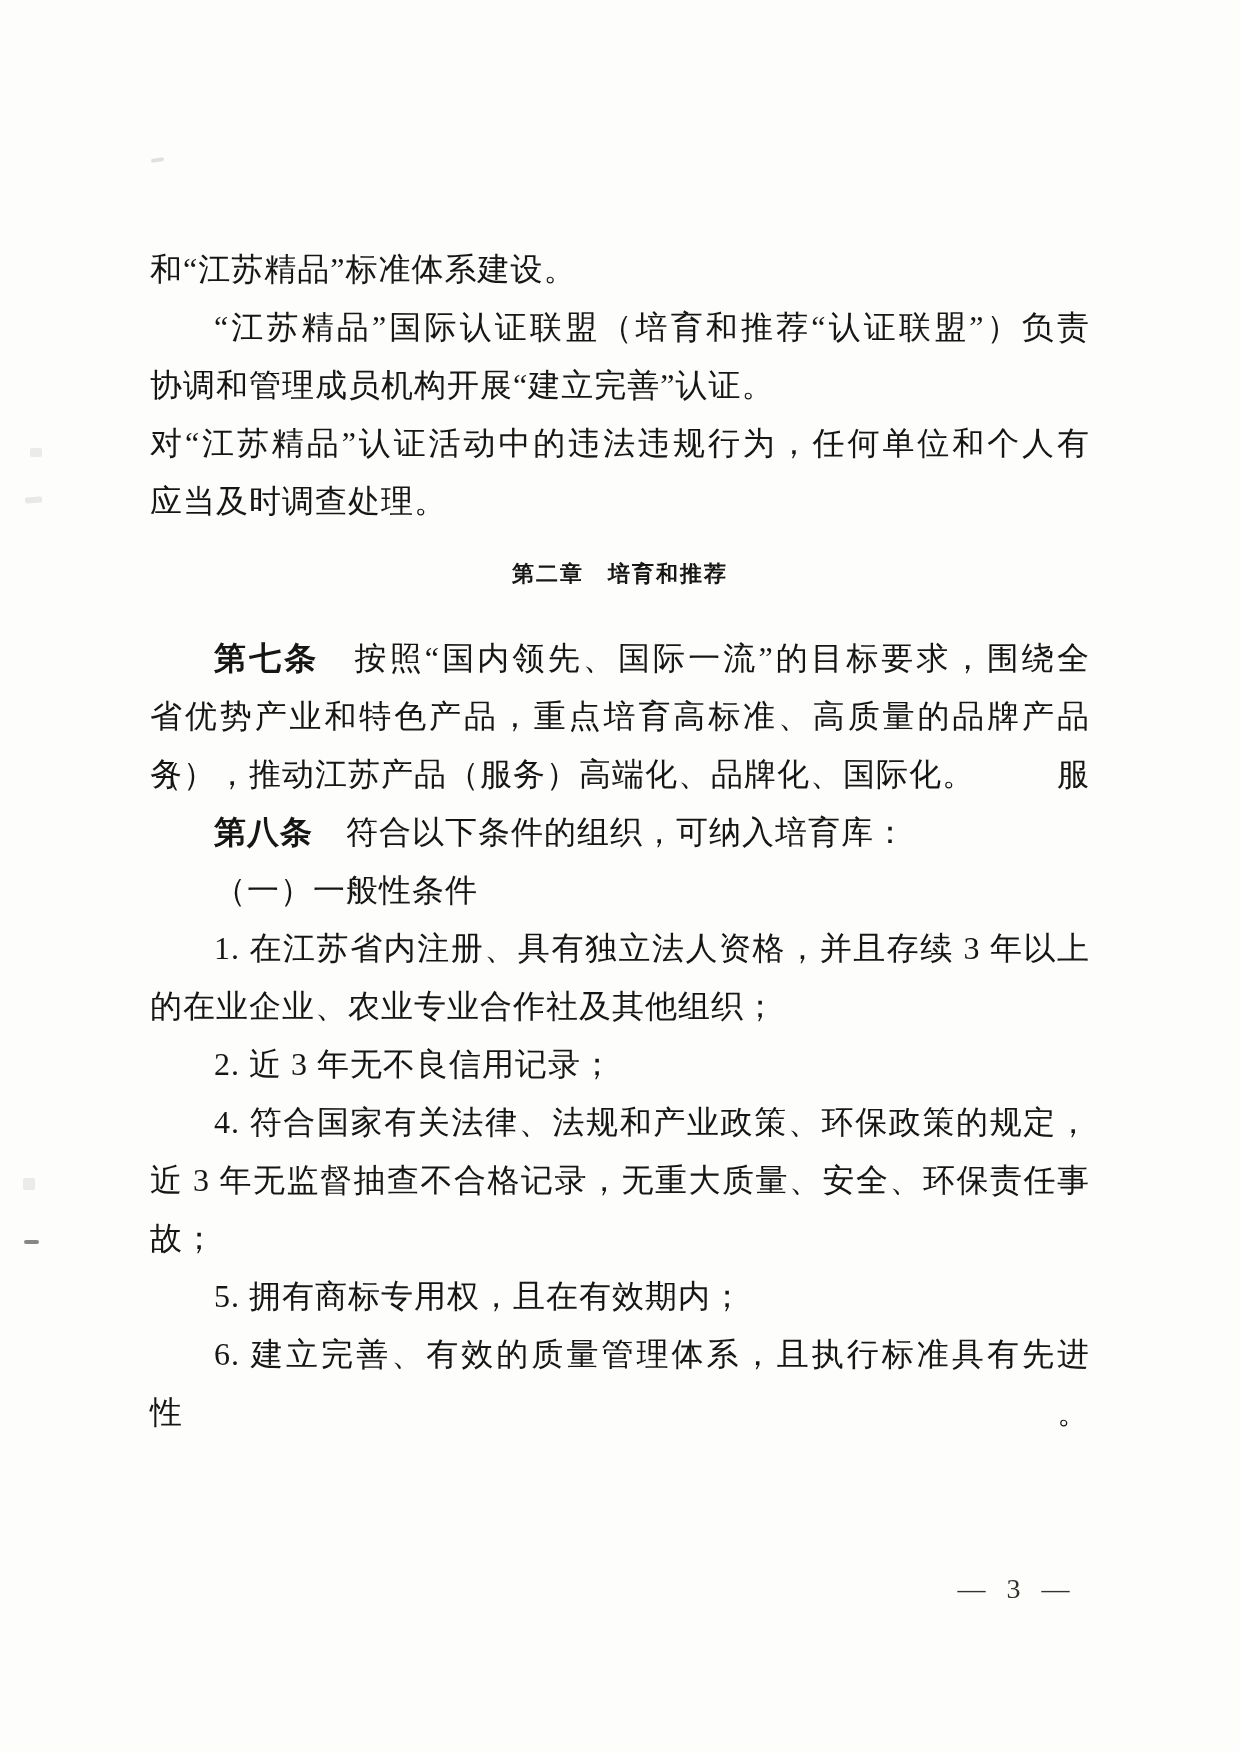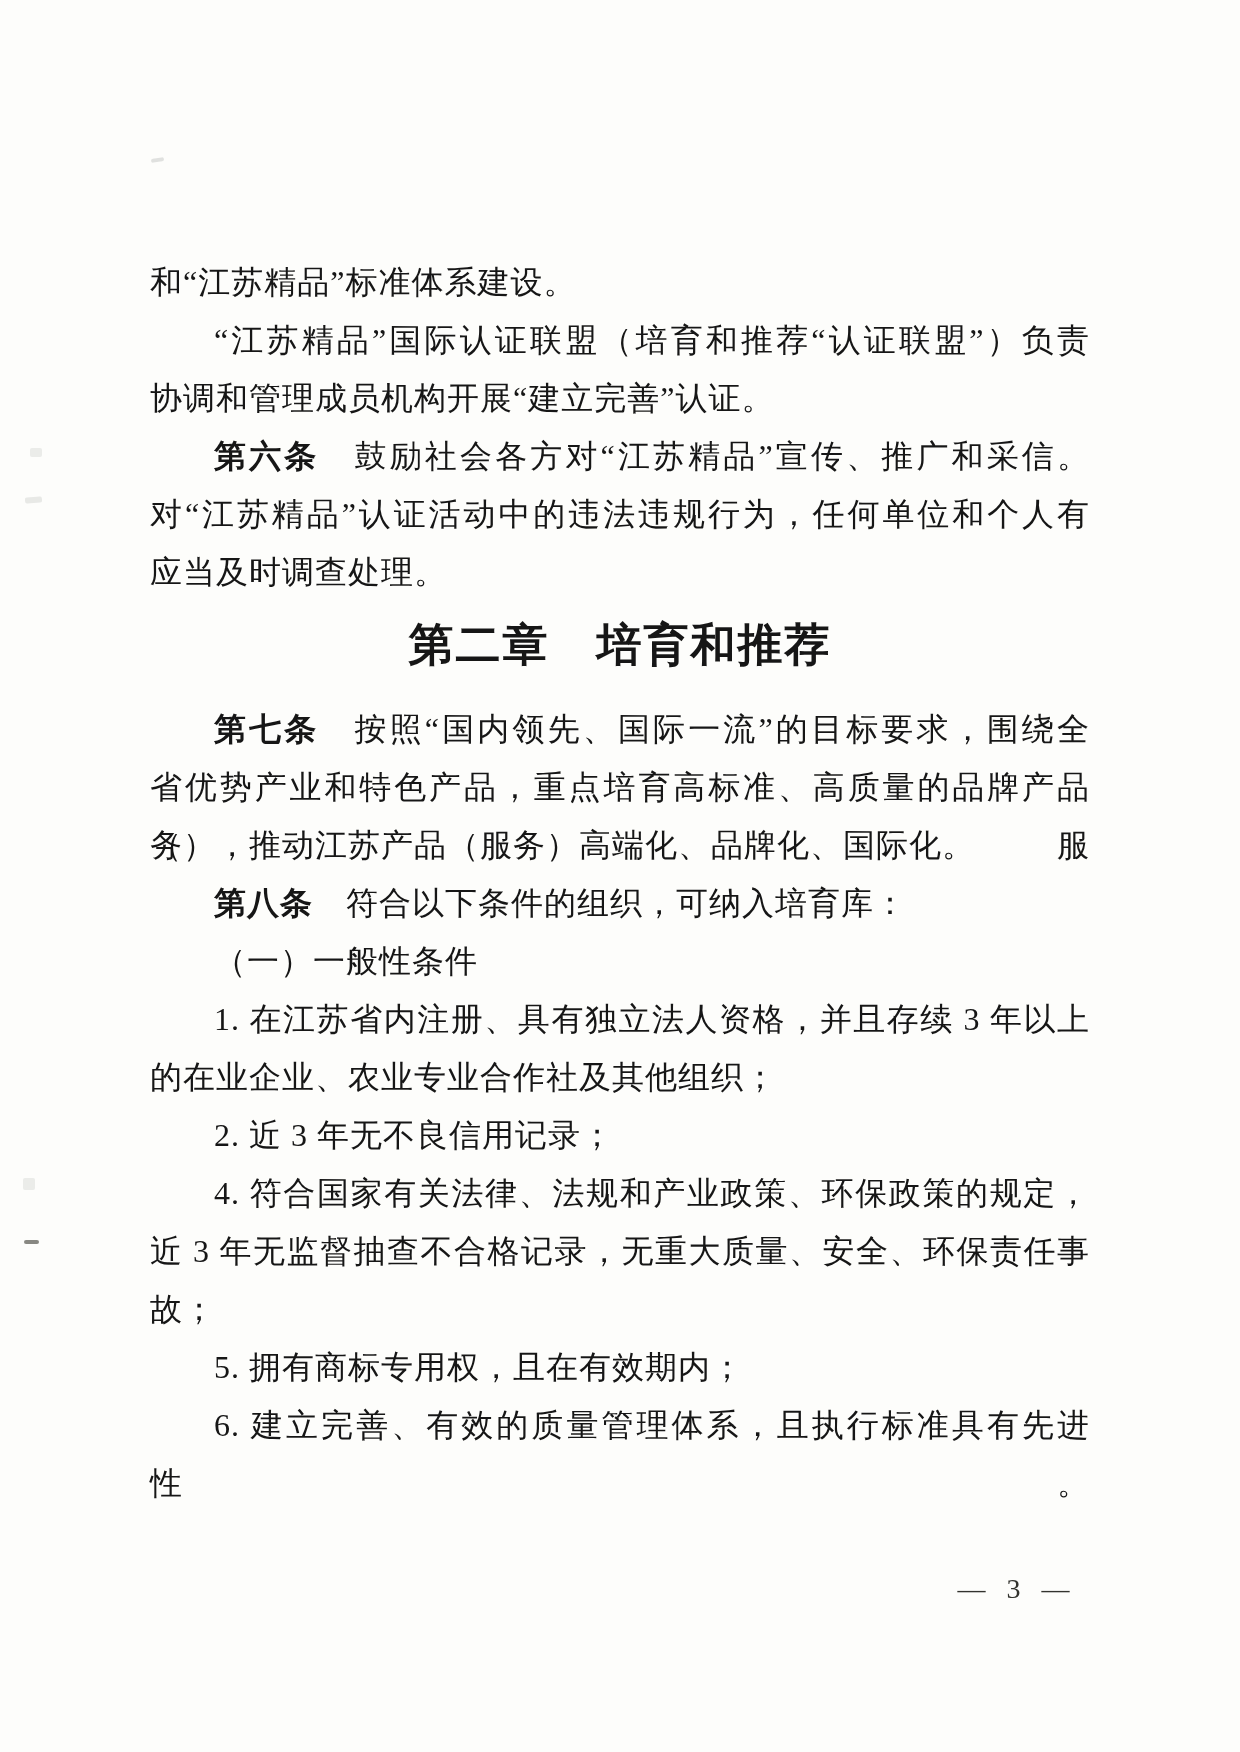--- a/index.html
+++ b/index.html
@@ -8,21 +8,21 @@
     width: 1240px;
     height: 1752px;
     background: #fdfdfb;
     color: #161616;
     font-family: "Liberation Serif", "DejaVu Serif", serif;
     overflow: hidden;
   }
   .content {
     position: absolute;
     left: 150px;
-    top: 253px;
+    top: 240px;
     width: 940px;
   }
   .line {
     height: 58px;
     line-height: 58px;
     font-size: 32px;
     letter-spacing: 1px;
   }
   .line.indent { text-indent: 64px; }
   .line.fill {
@@ -33,21 +33,21 @@
     font-family: "Liberation Sans", "DejaVu Sans", sans-serif;
     font-weight: 700;
     text-align: center;
   }
   .heading {
     height: 58px;
     line-height: 58px;
     margin-top: 15px;
     margin-bottom: 26px;
     text-align: center;
-    font-size: 45px;
+    font-size: 22px;
     font-weight: 700;
     font-family: "Liberation Sans", "DejaVu Sans", sans-serif;
     letter-spacing: 2px;
   }
   .page-number {
     position: absolute;
     top: 1572px;
     left: 917px;
     width: 200px;
     height: 34px;
@@ -80,23 +80,20 @@
   <span class="artifact a3"></span>
   <span class="artifact a4"></span>
   <span class="artifact a5"></span>
 
   <div class="content">
 
     <div class="line">和“江苏精品”标准体系建设。</div>
     <div class="line indent fill">“江苏精品”国际认证联盟（培育和推荐“认证联盟”）负责</div>
     <div class="line">协调和管理成员机构开展“建立完善”认证。</div>
 
-    <div class="line indent fill">
-      <span class="term">第六条</span><span>　鼓励社会各方对“江苏精品”宣传、推广和采信。</span>
-    </div>
     <div class="line fill">对“江苏精品”认证活动中的违法违规行为，任何单位和个人有</div>
     <div class="line">应当及时调查处理。</div>
 
     <div class="heading">第二章　培育和推荐</div>
 
     <div class="line indent fill">
       <span class="term">第七条</span><span>　按照“国内领先、国际一流”的目标要求，围绕全</span>
     </div>
     <div class="line fill">省优势产业和特色产品，重点培育高标准、高质量的品牌产品（服</div>
     <div class="line">务），推动江苏产品（服务）高端化、品牌化、国际化。</div>

